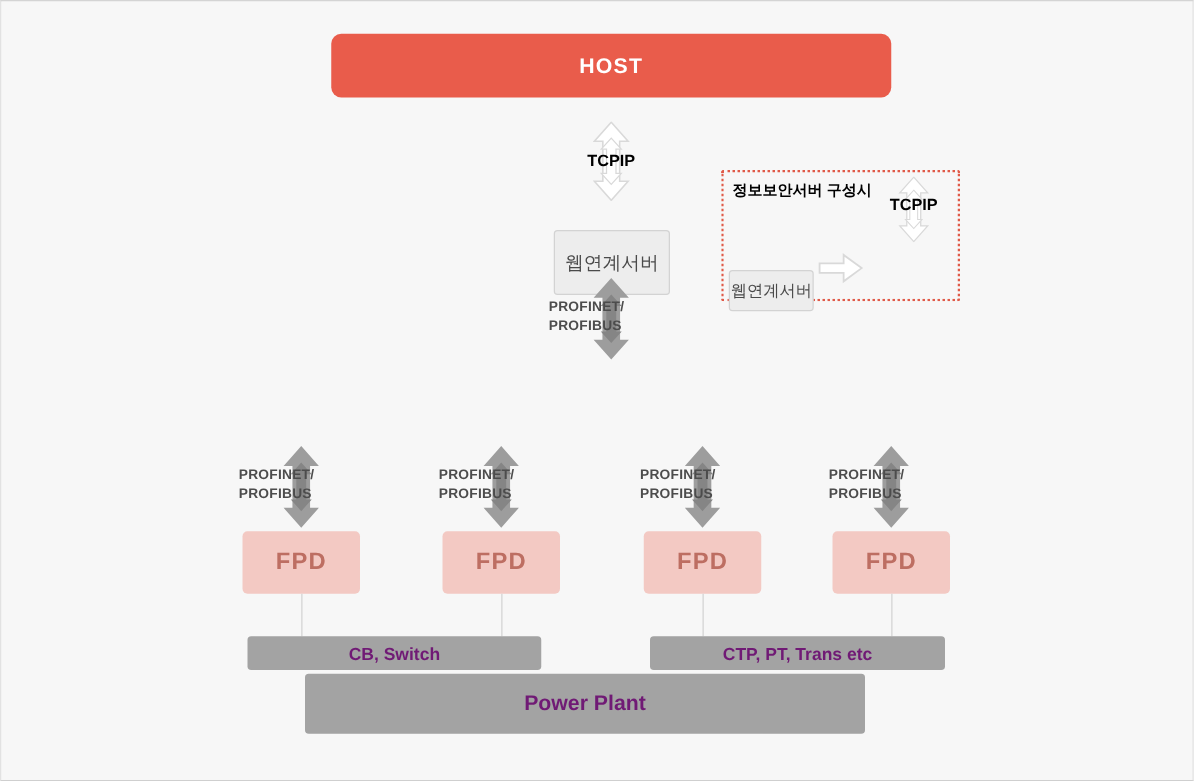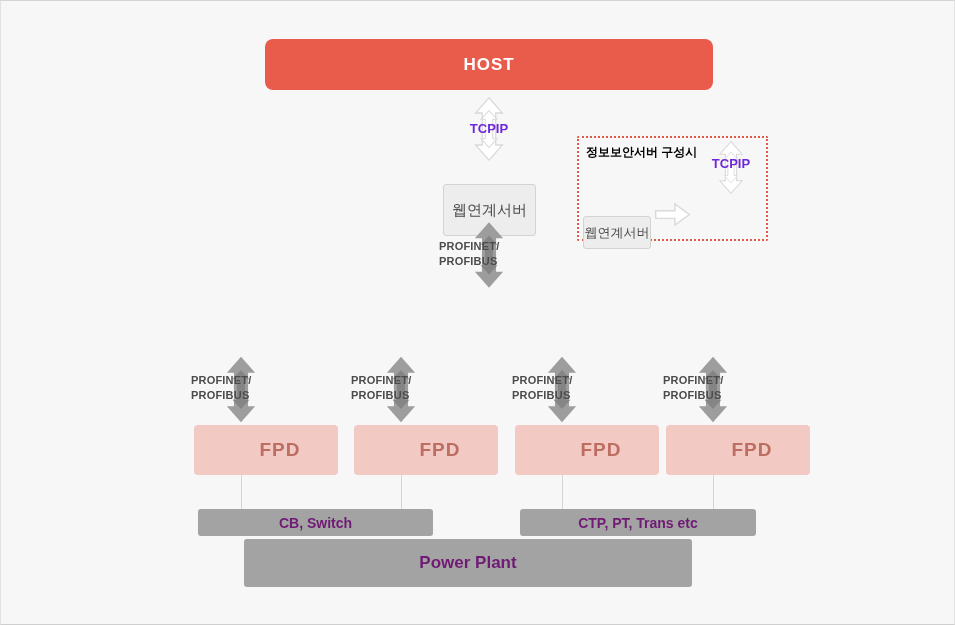--- a/index.html
+++ b/index.html
@@ -13,21 +13,21 @@
     border-right:1px solid #e2e2e2;
     box-sizing:border-box;
     font-family:"Liberation Sans", sans-serif;
     overflow:hidden;
   }
   .abs{position:absolute;}
   .flexc{display:flex;align-items:center;justify-content:center;}
 
   
   .host-box{
-    left:264px;top:38px;width:448px;height:51px;
+    left:264px;top:26px;width:448px;height:51px;
     background:#e95c4b;border-radius:8px;
     color:#ffffff;font-size:17px;font-weight:bold;letter-spacing:1px;
   }
 
   
   .gbox{
     background:#ededed;border:1px solid #d3d3d3;border-radius:3px;
     color:#4a4a4a;box-sizing:border-box;text-align:center;margin-top:18px;
   }
   .web-server-box{left:442px;top:165px;width:93px;height:52px;font-size:15px;}
@@ -36,33 +36,33 @@
   .network-pill{
     left:183px;top:293px;width:586px;height:55px;
     background:#ffffff;border:2px solid #e05a48;border-radius:28px;
     color:#e05a48;font-size:17px;font-weight:bold;box-sizing:border-box;
   }
 
   
   .arrow-white{--ao:#ffffff;--ai:#ffffff;--as:#d9d9d9;}
   .arrow-gray{--ao:#9d9d9d;--ai:#858585;--as:transparent;}
   .arrow-label{
-    color:#6d28d9;font-weight:bold;text-align:center;
+    color:#000000;font-weight:bold;text-align:center;
     font-size:13px;line-height:14px;
   }
   .bus-label{
     color:#4c4c4c;font-weight:bold;text-align:left;
     font-size:11px;line-height:15px;letter-spacing:0.2px;
   }
 
   
   .fpd-box{
-    top:424px;width:116px;height:50px;
+    top:424px;width:94px;height:50px;
     background:#f3c9c3;border-radius:4px;
-    color:#bd6e62;font-size:19px;font-weight:bold;letter-spacing:1px;padding-left:28px;
+    color:#bd6e62;font-size:19px;font-weight:bold;letter-spacing:1px;
   }
 
   
   .vline{width:1px;top:474px;height:34px;background:#d4d4d4;}
 
   
   .gray-bar{
     background:#a3a3a3;border-radius:3px;color:#701a75;font-weight:bold;
   }
   .bar-left{left:197px;top:508px;width:235px;height:27px;font-size:14px;}

